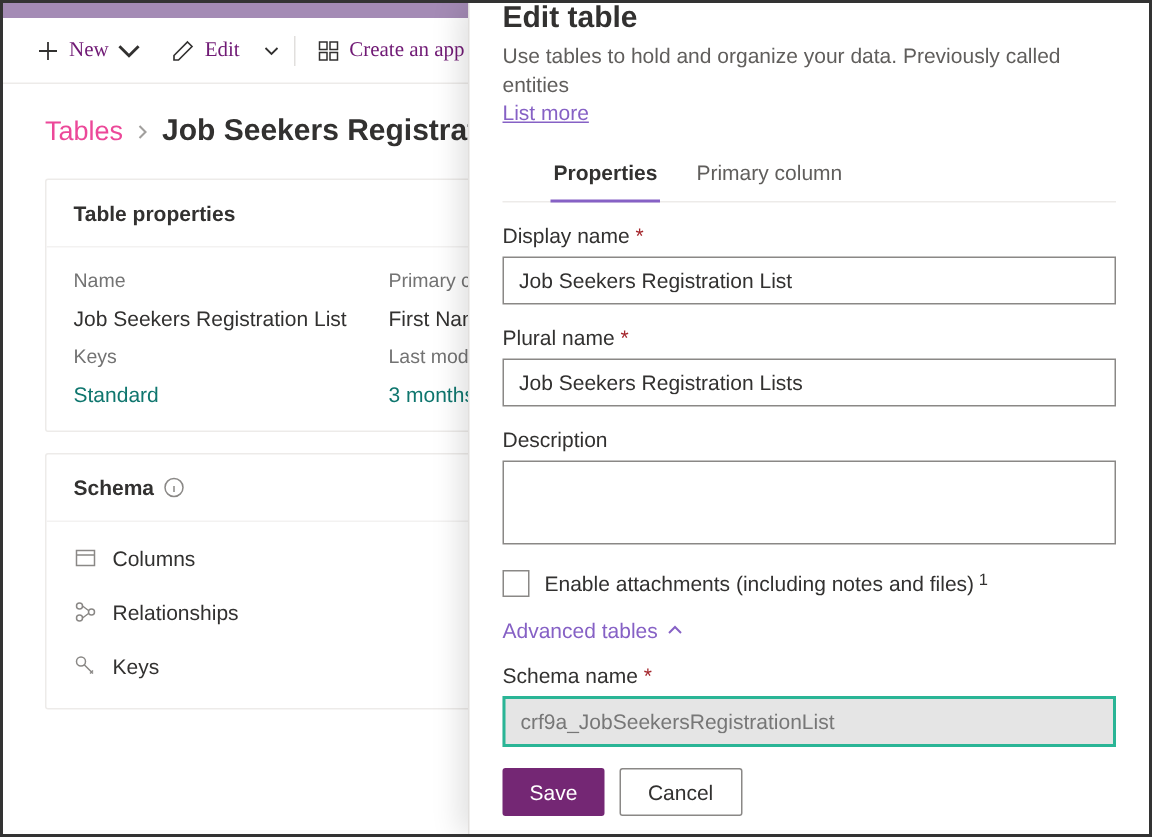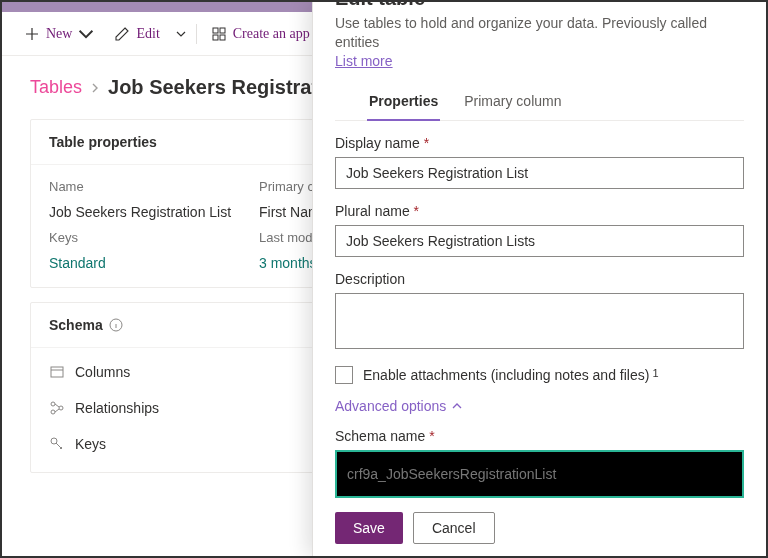--- a/index.html
+++ b/index.html
@@ -93,23 +93,23 @@
   .txt {
     width:100%; height:32px;
     border:1px solid #8a8886; padding:0 10px;
     font: inherit; color:#323130; background:#fff;
   }
   .txtarea { width:100%; height:56px; border:1px solid #8a8886; padding:6px 10px; font:inherit; resize:none;}
   .chk-row { display:flex; align-items:center; gap:10px; margin-top:14px; }
   .chk { width:18px; height:18px; border:1px solid #8a8886; background:#fff; }
   .adv { margin-top:14px; color:#8661c5; display:flex; align-items:center; gap:6px; cursor:pointer; }
   .schema-input {
-    width:100%; height:48px;
+    width:100%; height:34px;
     border:2px solid #2ab596;
-    background:#000000;
+    background:#e5e5e5;
     color:#777; padding:0 10px; font:inherit;
   }
   .panel-actions {
     margin-top:auto;
     display:flex; gap:10px; padding-top:14px;
   }
   .btn { height:32px; padding:0 18px; font:inherit; cursor:pointer; border-radius:2px;}
   .btn-primary { background:#742774; color:#fff; border:none; }
   .btn-secondary { background:#fff; border:1px solid #8a8886; color:#323130;}
   .sup { font-size:11px; vertical-align: top; }
@@ -249,21 +249,21 @@
   </div>
 
   <div class="chk-row">
     <div class="chk"></div>
     <span>
       <span>Enable attachments (including notes and files)</span><span class="sup"> 1</span>
     </span>
   </div>
 
   <div class="adv">
-    <span>Advanced options</span>
+    <span>Advanced tables</span>
     <svg width="10" height="10" viewBox="0 0 10 10">
         <path d="M1 7l4-4 4 4" stroke="#8661c5" fill="none" stroke-width="1.3"></path>
       </svg>
   </div>
 
   <div class="field">
     <label class="field-label">
       <span>Schema name</span> <span class="req">*</span>
     </label>
     <input class="schema-input" disabled="" value="crf9a_JobSeekersRegistrationList" style="">

